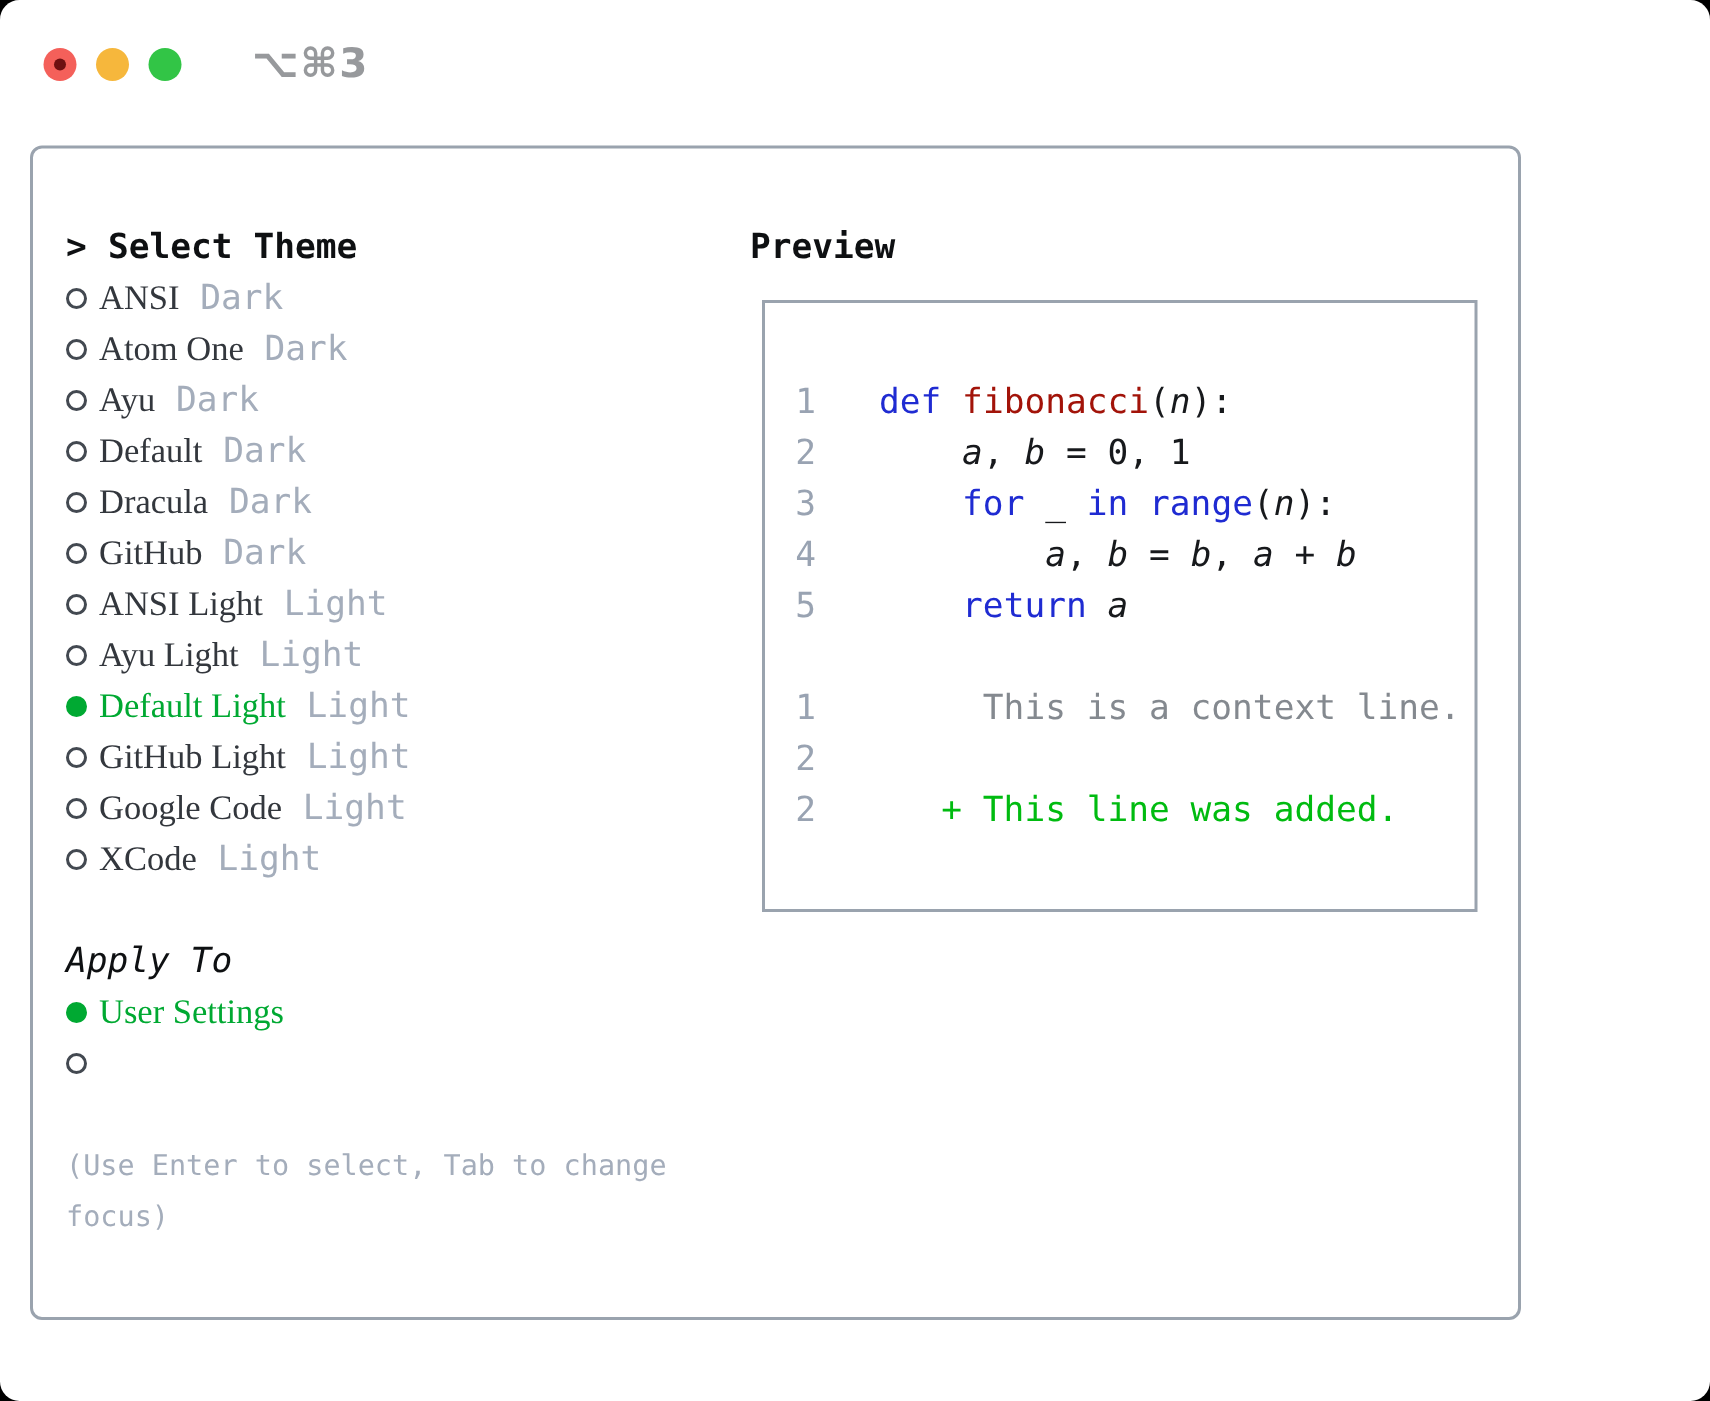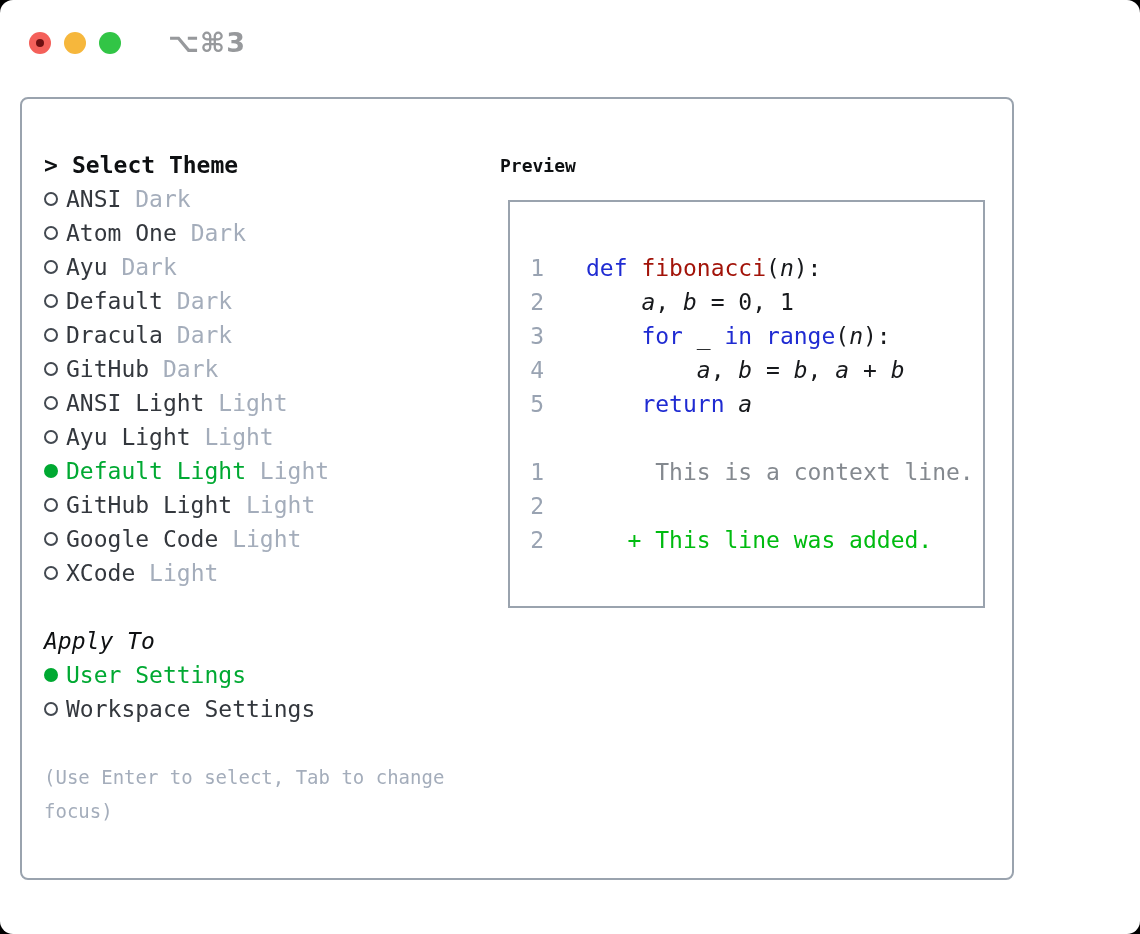--- a/index.html
+++ b/index.html
@@ -56,32 +56,32 @@
          font-size: 23px; color: var(--text_dark); white-space: pre; }
   .row.spacer { height: 34px; }
   .panel-title { font-weight: bold; color: var(--heading_black); }
   .cell-prompt { display: inline-block; width: 28px; font-weight: bold; color: var(--heading_black); }
   .apply-title-indent { color: var(--heading_black); font-style: italic; }
   .radio {
     flex: none; width: 14px; height: 14px; border-radius: 50%;
     border: 2px solid #434951; margin-right: 8px; background: transparent;
   }
   .radio.on { border-color: var(--selected_green); background: var(--selected_green); }
-  .item-name { color: var(--text_dark); }
+  .item-name { color: var(--text_dark); font-family: Liberation Serif, serif; }
   .item-name.sel { color: var(--selected_green); }
   .item-variant { color: var(--muted_gray); }
   .help {
     margin-top: 0; padding-left: 6px; width: 416px;
     font-size: 19px; line-height: 34px; color: var(--muted_gray);
   }
   
   .preview-header {
     position: absolute; left: 478px; top: 49px; height: 34px;
     display: flex; align-items: center;
-    font-size: 18px; font-weight: bold; color: var(--heading_black);
+    font-size: 23px; font-weight: bold; color: var(--heading_black);
   }
   .preview-box {
     position: absolute; left: 486px; top: 101px;
     width: 477px; height: 408px;
     border: 2px solid var(--border_gray);
     padding: 49px 0 0 8px; overflow: hidden; background: #fff;
   }
   .code-line { display: flex; height: 34px; line-height: 34px; font-size: 23px; white-space: pre; }
   .lineno { flex: none; width: 26px; text-align: right; color: var(--lineno_gray); }
   .code { margin-left: 42px; white-space: pre; color: var(--code_text); }
@@ -131,21 +131,21 @@
         </div>
 
       <div class="row spacer"></div>
 
       <div class="row">
         <span class="apply-title-indent">Apply To</span>
       </div>
 
       <div id="apply-list">
           <div class="row item"><span class="radio on"></span><span class="item-name sel">User Settings</span></div>
-          <div class="row item"><span class="radio"></span><span class="item-name">Workspace Settings</span></div>
+          <div class="row item"><span class="radio"></span></div>
         </div>
 
       <div class="row spacer"></div>
 
       <div class="help">(Use Enter to select, Tab to change focus)</div>
     </div>
 
     <div class="preview-header">Preview</div>
 
     <div class="preview-box" id="preview-box">

